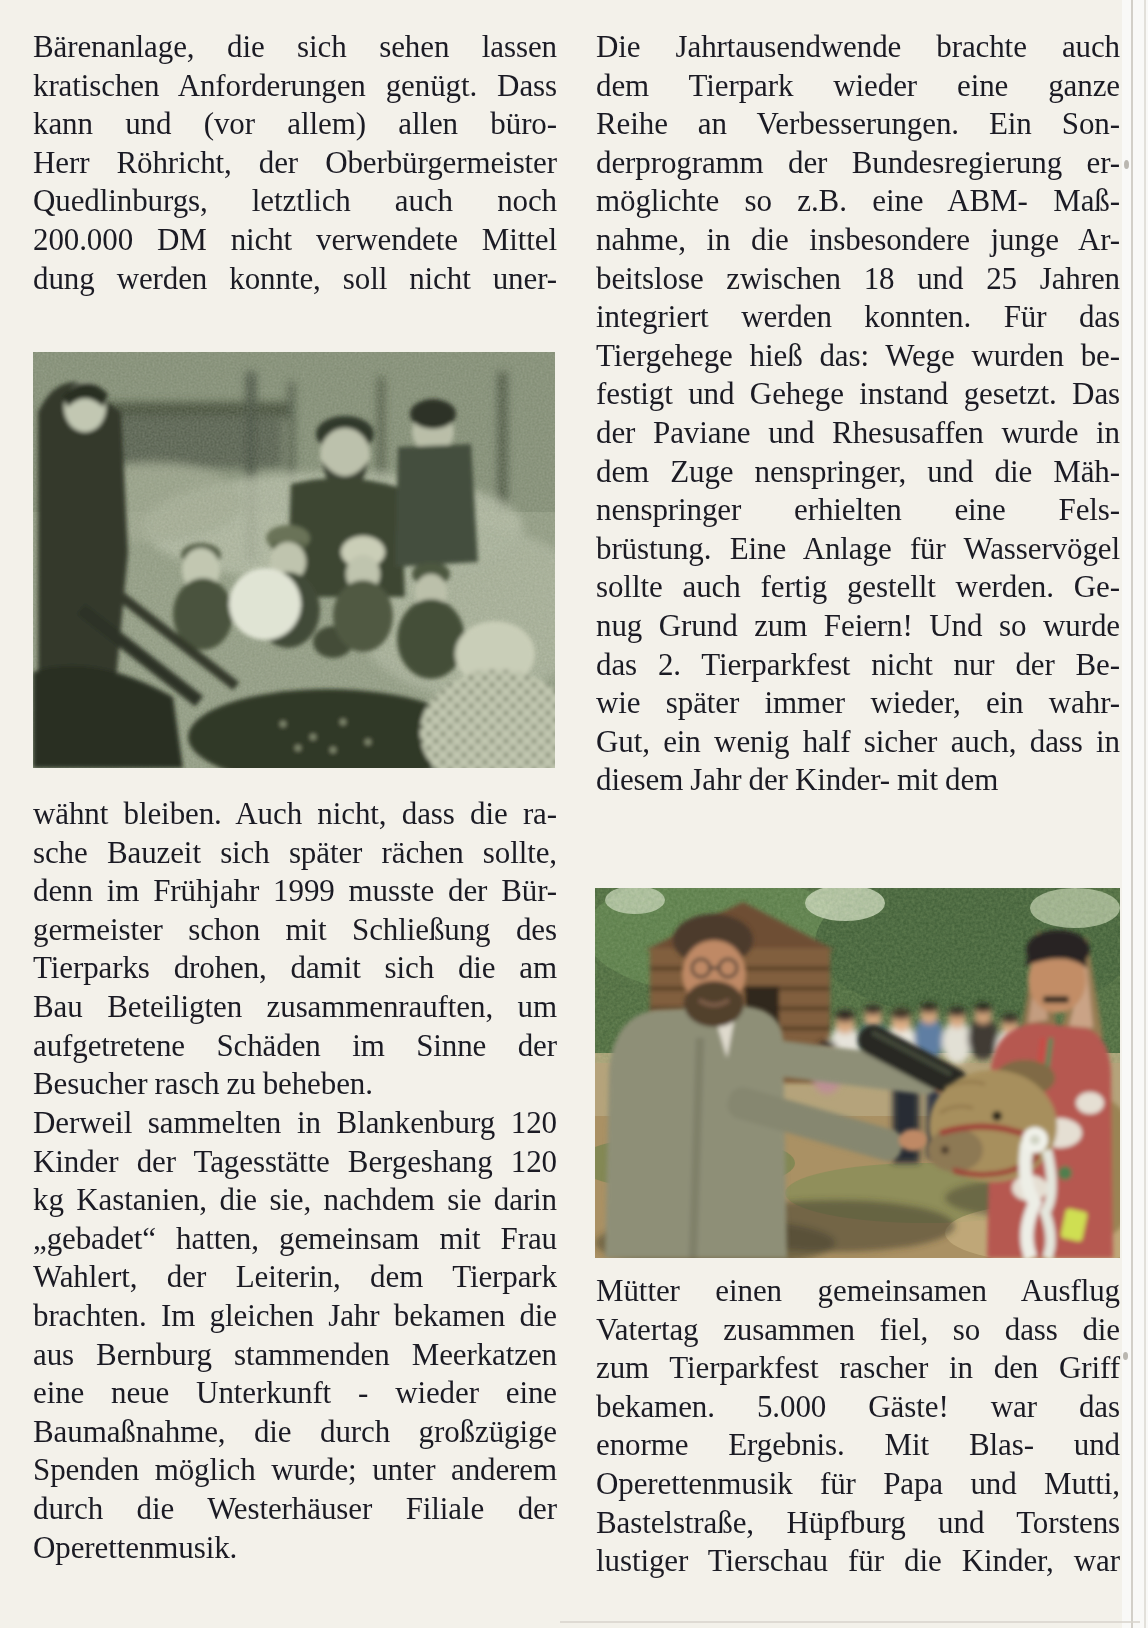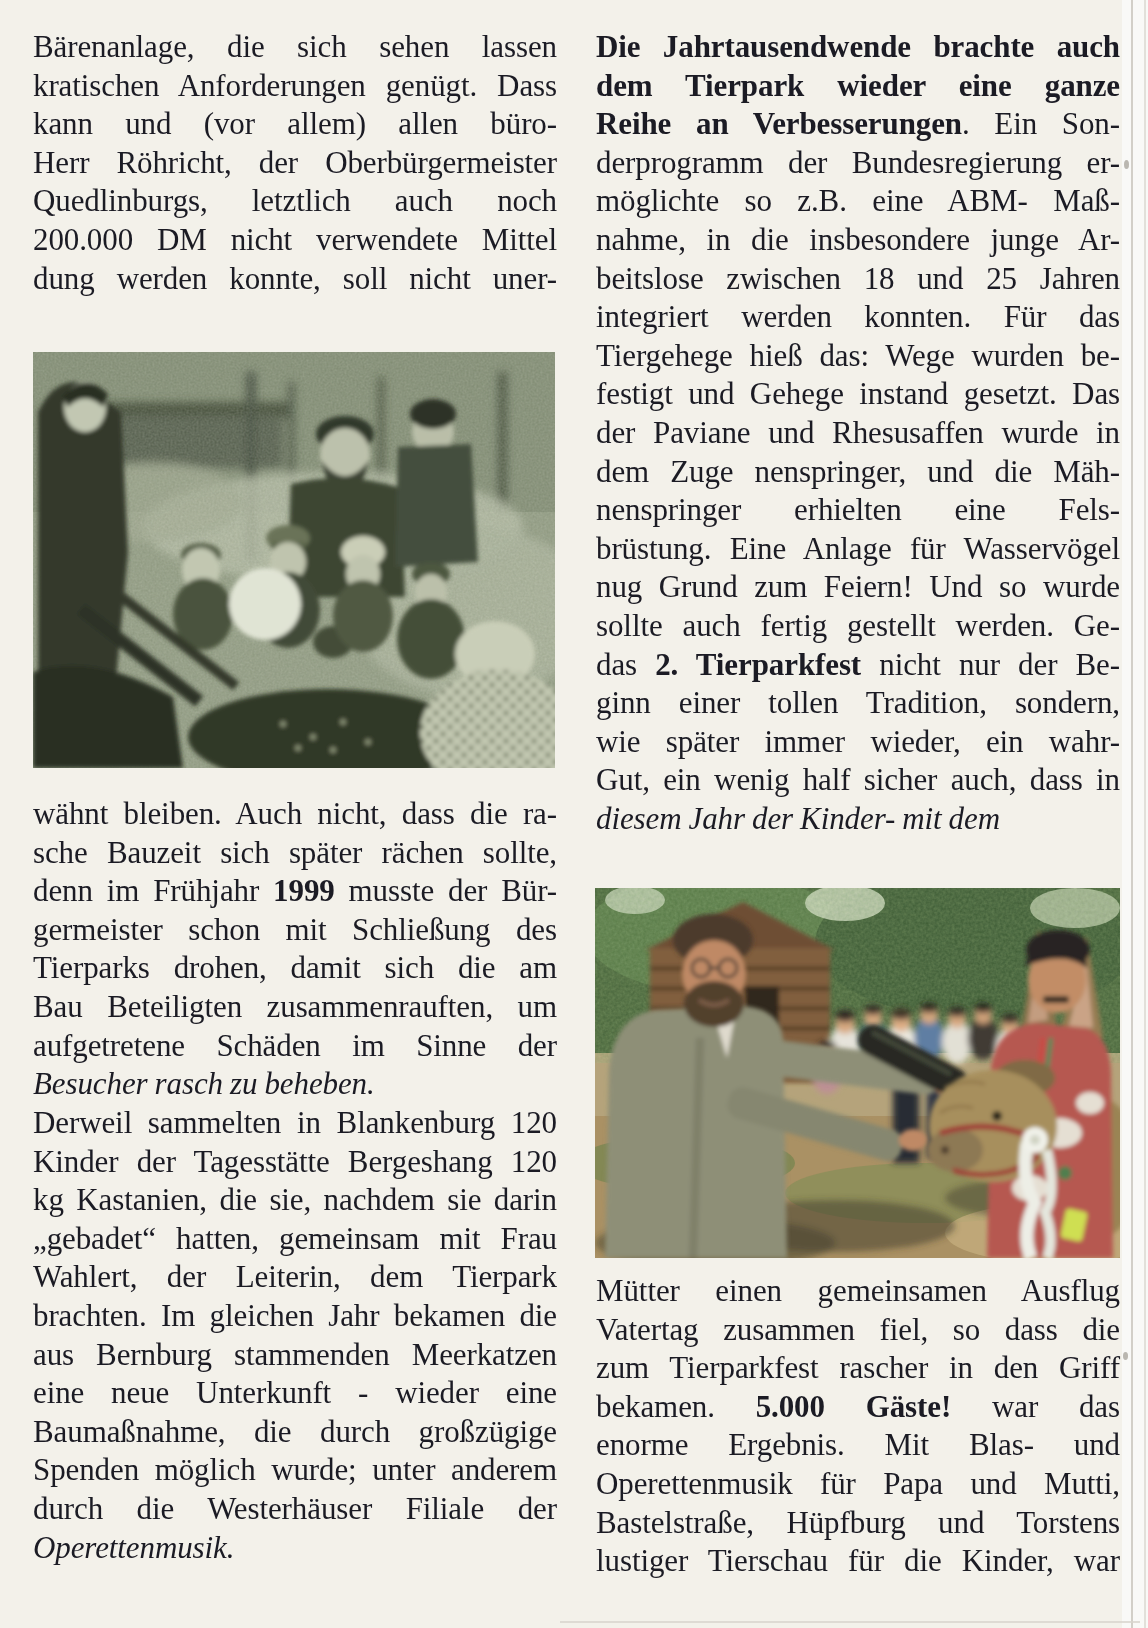--- a/index.html
+++ b/index.html
@@ -10,22 +10,22 @@
     overflow:hidden;
     font-family:"Liberation Serif","DejaVu Serif",serif;
     color:var(--ink,#1b1b24);
   }
   .para{position:absolute;}
   .line{
     height:38.6px;line-height:38.6px;font-size:31px;
     text-align:justify;text-align-last:justify;
     word-spacing:-0.6px;letter-spacing:-0.1px;
   }
-  .line.last-left{text-align-last:left;font-style:italic;}
-  .line .b{font-weight:bold;}
+  .line.last-left{text-align-last:left;}
+  .line .b{font-weight:normal;}
   .photo{position:absolute;overflow:hidden;background:#9aa38c;}
   .photo svg{display:block;width:100%;height:100%;}
   .page-edge{position:absolute;right:0;top:0;width:26px;height:1628px;background:#f9f9f7;}
   .edge-line-a{position:absolute;left:1131px;top:0;width:2px;height:1628px;background:#d2cfc8;}
   .edge-line-b{position:absolute;left:1144px;top:0;width:2px;height:1628px;background:#e2e0da;}
   .bottom-line{position:absolute;left:560px;top:1621px;width:580px;height:2px;background:#d8d5cd;opacity:.8;}
   .speck{position:absolute;background:#98938a;border-radius:50%;opacity:.65;}
   .speck1{left:1124px;top:160px;width:5px;height:9px;}
   .speck2{left:1123px;top:1352px;width:5px;height:8px;}
 </style>
@@ -160,24 +160,23 @@
       <div class="line"><span>möglichte so z.B. eine ABM- Maß-</span></div>
       <div class="line"><span>nahme, in die insbesondere junge Ar-</span></div>
       <div class="line"><span>beitslose zwischen 18 und 25 Jahren</span></div>
       <div class="line"><span>integriert werden konnten. Für das</span></div>
       <div class="line"><span>Tiergehege hieß das: Wege wurden be-</span></div>
       <div class="line"><span>festigt und Gehege instand gesetzt. Das</span></div>
       <div class="line"><span>der Paviane und Rhesusaffen wurde in</span></div>
       <div class="line"><span>dem Zuge nenspringer, und die Mäh-</span></div>
       <div class="line"><span>nenspringer erhielten eine Fels-</span></div>
       <div class="line"><span>brüstung. Eine Anlage für Wasservögel</span></div>
+      <div class="line"><span>sollte auch fertig gestellt werden. Ge-</span></div>
       <div class="line"><span>nug Grund zum Feiern! Und so wurde</span></div>
-      <div class="line"><span>sollte auch fertig gestellt werden. Ge-</span></div>
       <div class="line"><span>das </span><span class="b">2. Tierparkfest</span><span> nicht nur der Be-</span></div>
-      <div class="line"><span>ginn einer tollen Tradition, sondern,</span></div>
       <div class="line"><span>wie später immer wieder, ein wahr-</span></div>
       <div class="line"><span>Gut, ein wenig half sicher auch, dass in</span></div>
       <div class="line last-left"><span>diesem Jahr der Kinder- mit dem</span></div>
     </div>
 
   <div class="photo" style="left:595px;top:888px;width:525px;height:370px;background:#a88e5f;">
     <svg viewBox="0 0 525 370" preserveAspectRatio="none" xmlns="http://www.w3.org/2000/svg">
       <defs>
         <filter id="p2n1" x="0" y="0" width="100%" height="100%">
           <feTurbulence type="fractalNoise" baseFrequency="0.35" numOctaves="2" seed="11"></feTurbulence>

